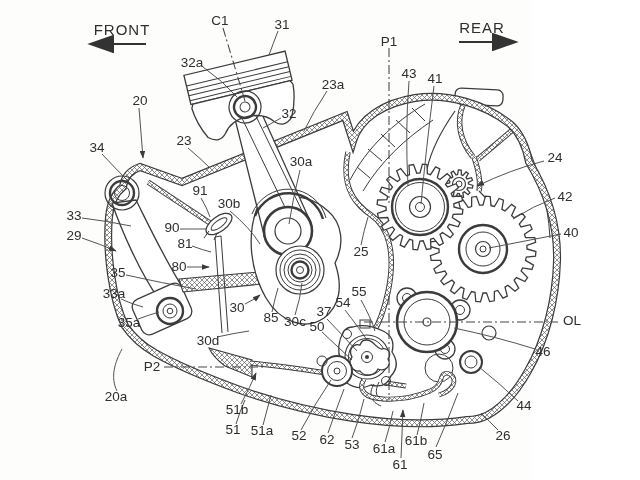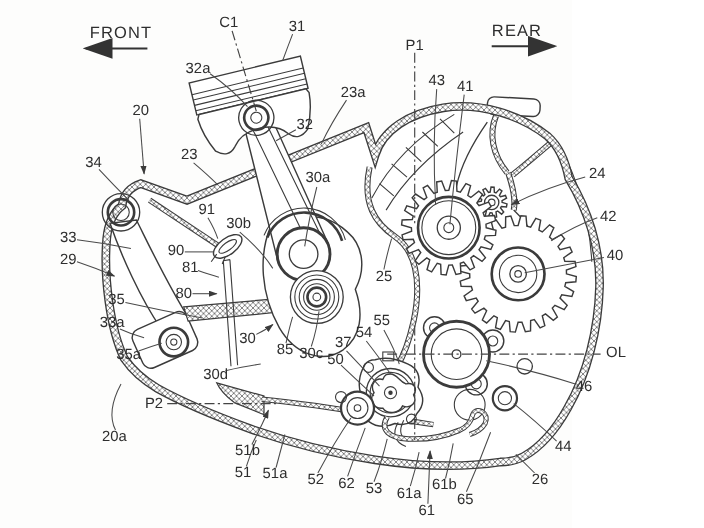--- a/index.html
+++ b/index.html
@@ -1,16 +1,16 @@
 <!DOCTYPE html>
 <html><head>
 <meta charset="utf-8">
 <style>
   html,body{margin:0;padding:0;background:#ffffff;}
-  #stage{width:520px;height:480px;position:relative;background:#fdfdfc;font-family:"Liberation Sans",sans-serif;}
+  #stage{width:520px;height:480px;position:relative;background:#fdfdfc;font-family:"Liberation Sans",sans-serif;padding-left:12px;}
   svg{display:block;}
   .bA{fill:none;stroke:#3b3b3b;}
   .bB{fill:none;stroke:url(#xh);}
   .ln{fill:none;stroke:#3b3b3b;stroke-width:1.2;}
   .ln1{fill:none;stroke:#3b3b3b;stroke-width:1;}
   .ln2{fill:none;stroke:#3b3b3b;stroke-width:2.4;}
   .wf{fill:#ffffff;stroke:#3b3b3b;stroke-width:1.3;}
   .lt{fill:none;stroke:#4a4a4a;stroke-width:0.95;}
   .cl{fill:none;stroke:#444444;stroke-width:1.05;stroke-dasharray:9 3 2 3;}
   .dirA{fill:none;stroke:#333333;stroke-width:1.8;}

